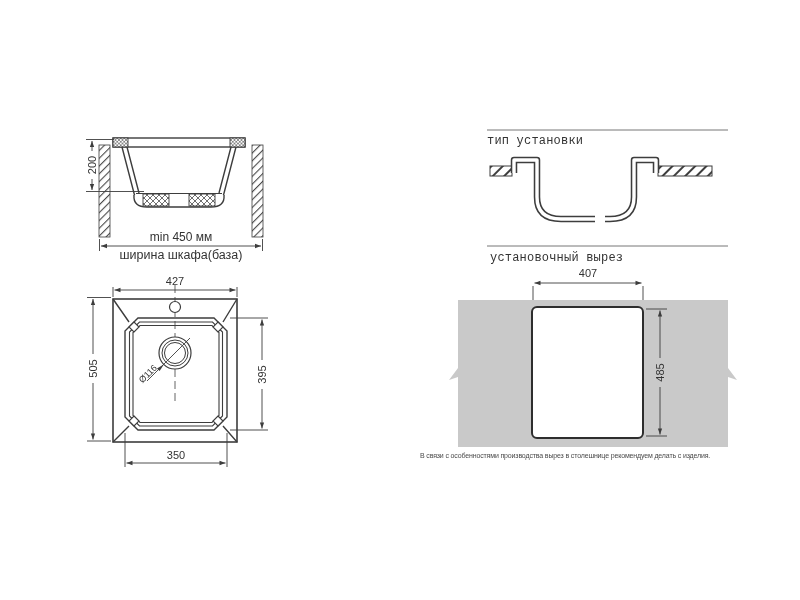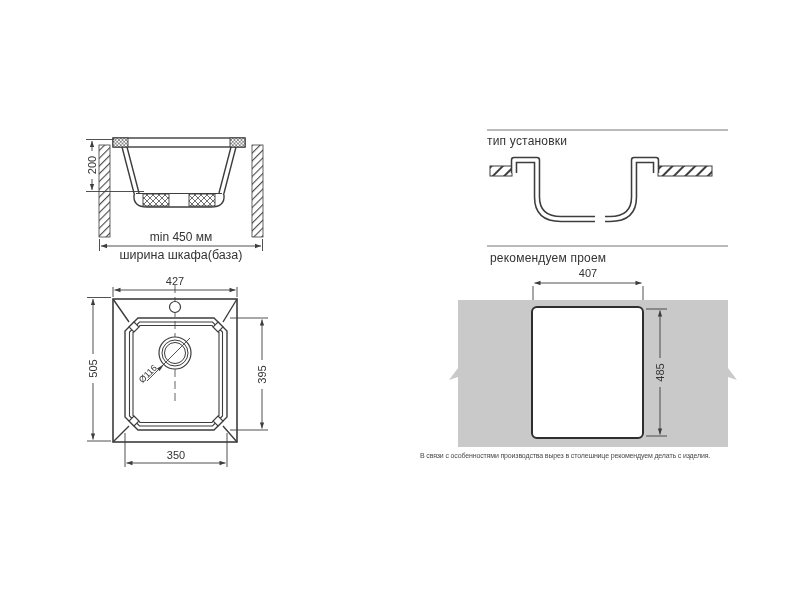--- a/index.html
+++ b/index.html
@@ -1,19 +1,19 @@
 <!DOCTYPE html>
 <html><head>
 <meta charset="utf-8">
 <style>
   html,body{margin:0;padding:0;background:#fff;}
   .stage{position:relative;width:800px;height:600px;background:#fff;overflow:hidden;
          font-family:"Liberation Sans", sans-serif;color:#333;}
   svg{position:absolute;left:0;top:0;}
-  .sec-title{position:absolute;font-size:12px;color:#333;letter-spacing:.2px;}
+  .sec-title{position:absolute;font-size:12px;color:#333;letter-spacing:.2px;font-family:Liberation Mono, monospace;}
   .note{position:absolute;left:420px;top:452px;width:370px;font-size:7px;
         letter-spacing:-0.15px;color:#4a4a4a;white-space:nowrap;}
   text{font-family:"Liberation Sans", sans-serif;fill:#333;}
   .dim{font-size:11px;}
   .dims-line{stroke:#3d3d3d;stroke-width:.9;fill:none;}
   .draw{stroke:#3d3d3d;stroke-width:1.4;fill:none;}
   .drawf{stroke:#3d3d3d;stroke-width:1.4;fill:#fff;}
 </style>
 </head>
 <body>
@@ -142,16 +142,16 @@
 
     <line x1="646" y1="309" x2="667" y2="309" class="dims-line"></line>
     <line x1="646" y1="436" x2="667" y2="436" class="dims-line"></line>
     <line x1="660" y1="310.5" x2="660" y2="434.5" class="dims-line" marker-start="url(#arr)" marker-end="url(#arr)"></line>
     <rect x="654.5" y="358" width="11" height="29" fill="#c9c9c9"></rect>
     <text class="dim" text-anchor="middle" transform="translate(664,372.5) rotate(-90)">485</text>
   </g>
 </svg>
 
 <div class="sec-title" style="left:487px;top:134px">тип установки</div>
-<div class="sec-title" style="left:490px;top:251px">рекомендуем проем</div>
+<div class="sec-title" style="left:490px;top:251px">установочный вырез</div>
 <div class="note">В связи с особенностями производства вырез в столешнице рекомендуем делать с изделия.</div>
 
 </div>
 
 </body></html>

